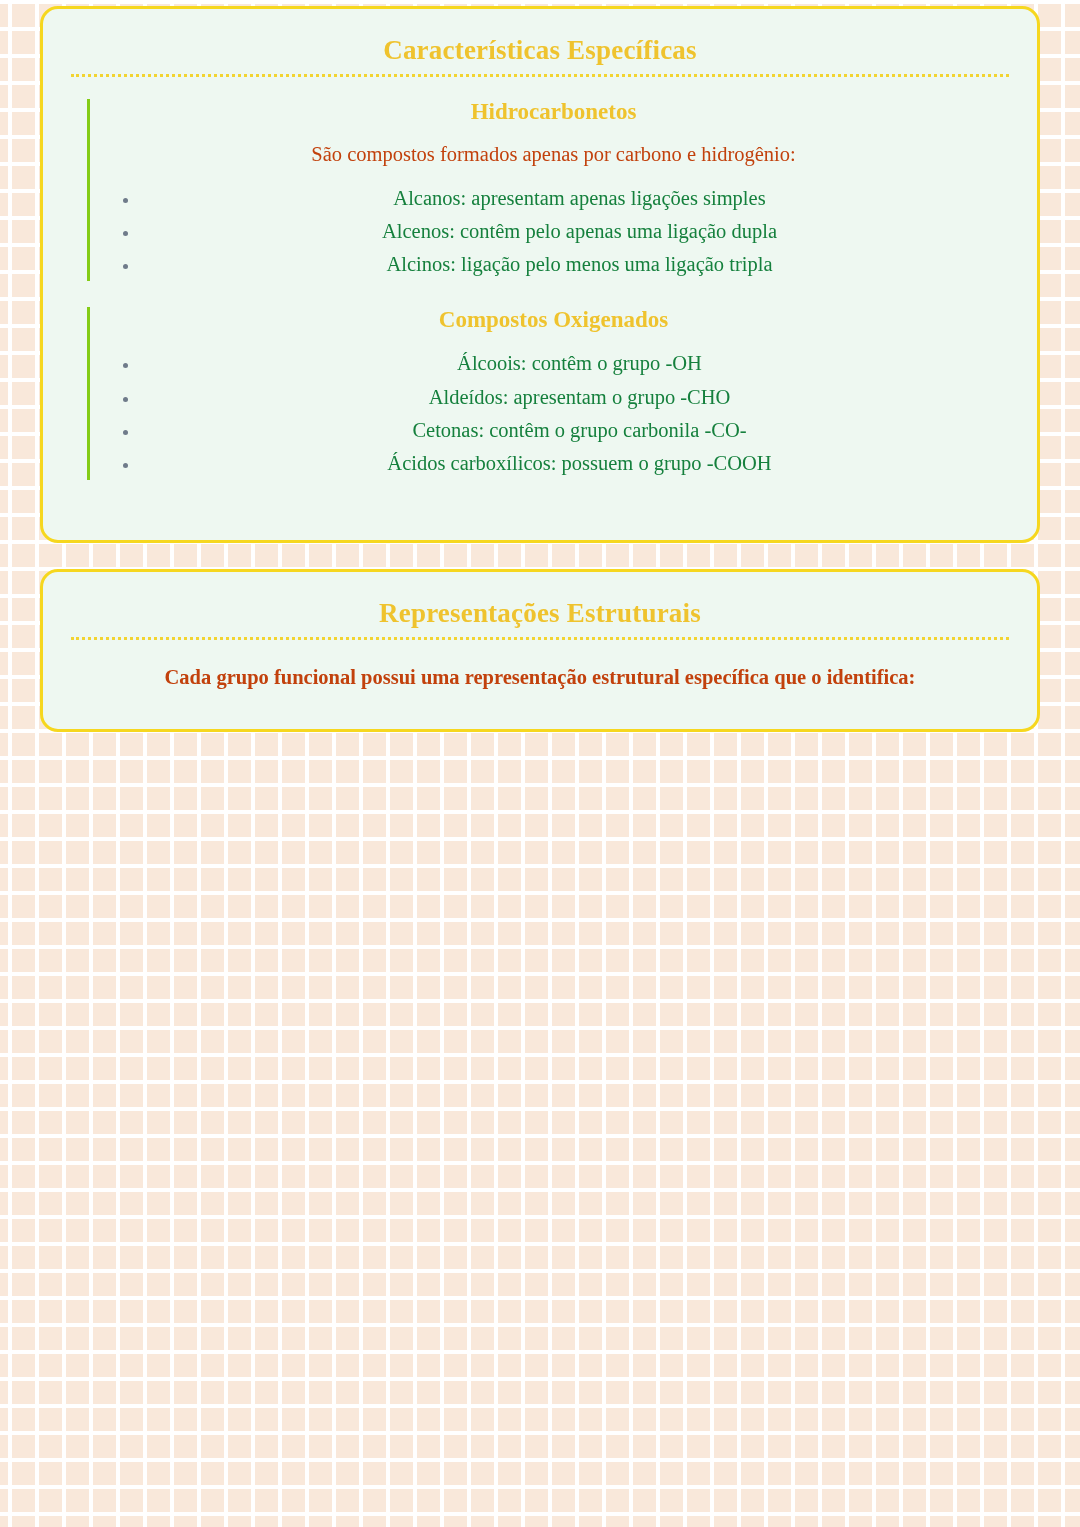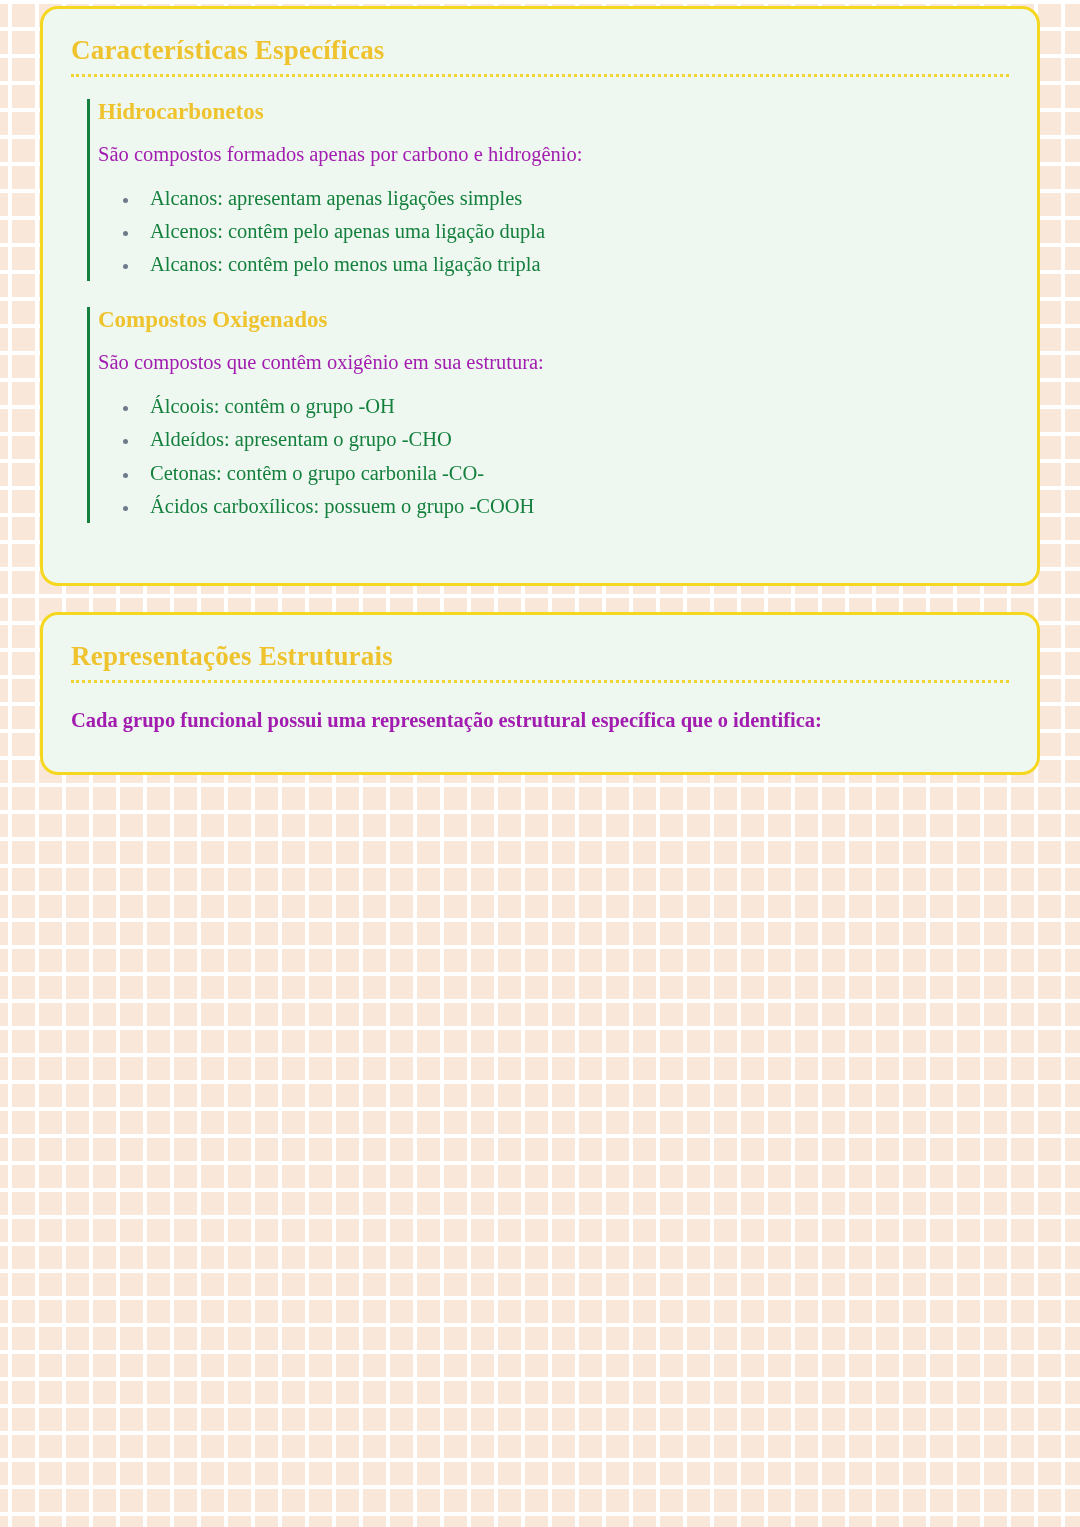--- a/index.html
+++ b/index.html
@@ -15,20 +15,21 @@
     background-color: #f9e8da;
     background-image:
       linear-gradient(to right, #ffffff 4px, transparent 4px),
       linear-gradient(to bottom, #ffffff 4px, transparent 4px);
     background-size: 27px 27px;
     background-position: 8px 0;
   }
 
   .page {
     padding: 6px 40px 0 40px;
+    text-align: center;
   }
 
   .card {
     background: #eef8f1;
     border: 3px solid #f6d71f;
     border-radius: 18px;
     padding: 26px 28px 34px 28px;
     margin-bottom: 26px;
   }
 
@@ -39,38 +40,38 @@
     letter-spacing: 0.2px;
   }
 
   .dotted-divider {
     border-bottom: 3px dotted #f2d431;
     margin-top: 8px;
     margin-bottom: 22px;
   }
 
   .subsection {
-    border-left: 3px solid #15803d;
+    border-left: 3px solid #84cc16;
     margin-left: 16px;
     padding-left: 8px;
     margin-bottom: 26px;
   }
 
   .subsection:last-child { }
 
   .subsection-title {
     font-size: 23px;
     font-weight: bold;
     color: #efc32e;
     margin-bottom: 14px;
   }
 
   .intro {
     font-size: 20.5px;
-    color: #a21caf;
+    color: #c2410c;
     line-height: 1.5;
     margin-bottom: 12px;
   }
 
   .card-intro { margin-bottom: 2px; font-weight: bold; }
 
   .bullet-list {
     list-style: disc;
     margin-left: 22px;
     padding-left: 20px;
@@ -96,27 +97,26 @@
   <section class="card">
     <h2 class="card-title">Características Específicas</h2>
     <div class="dotted-divider"></div>
 
     <div class="subsection">
       <h3 class="subsection-title">Hidrocarbonetos</h3>
       <p class="intro">São compostos formados apenas por carbono e hidrogênio:</p>
       <ul class="bullet-list">
         <li>Alcanos: apresentam apenas ligações simples</li>
         <li>Alcenos: contêm pelo apenas uma ligação dupla</li>
-        <li>Alcanos: contêm pelo menos uma ligação tripla</li>
+        <li>Alcinos: ligação pelo menos uma ligação tripla</li>
       </ul>
     </div>
 
     <div class="subsection">
       <h3 class="subsection-title">Compostos Oxigenados</h3>
-      <p class="intro">São compostos que contêm oxigênio em sua estrutura:</p>
       <ul class="bullet-list">
         <li>Álcoois: contêm o grupo -OH</li>
         <li>Aldeídos: apresentam o grupo -CHO</li>
         <li>Cetonas: contêm o grupo carbonila -CO-</li>
         <li>Ácidos carboxílicos: possuem o grupo -COOH</li>
       </ul>
     </div>
   </section>
 
   <section class="card">

